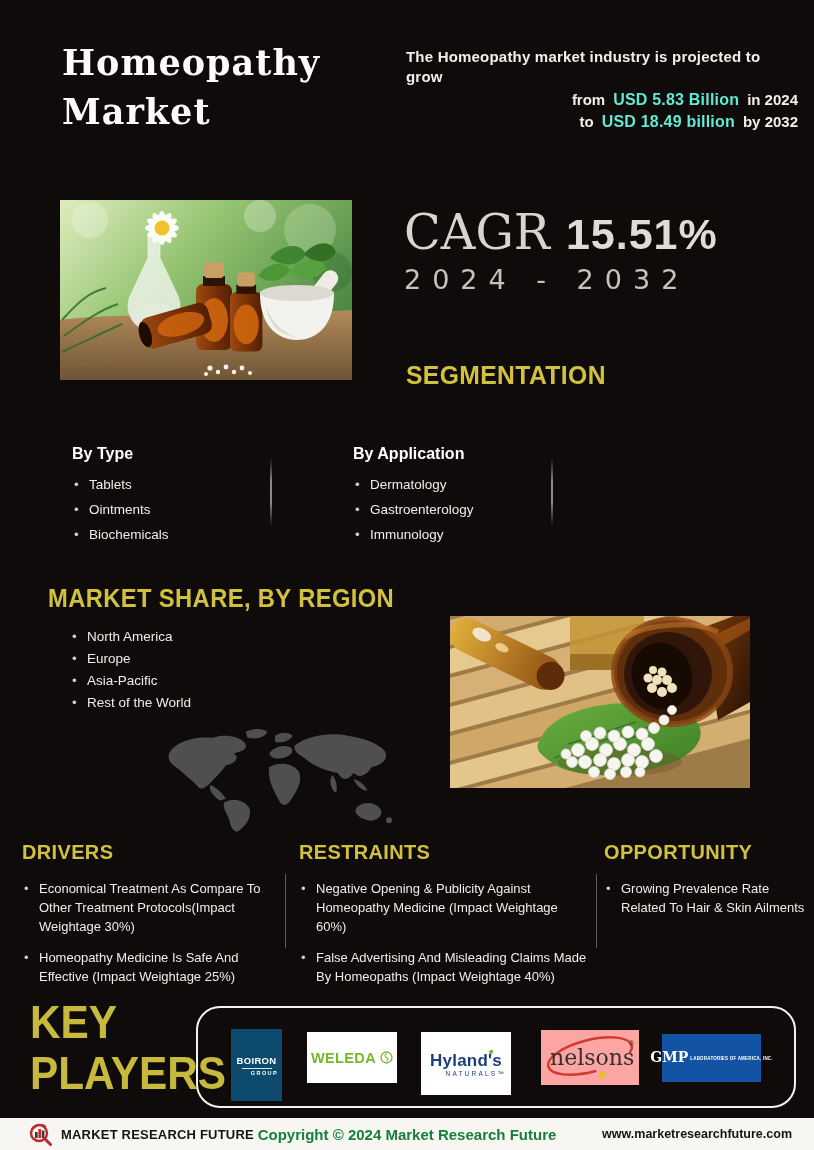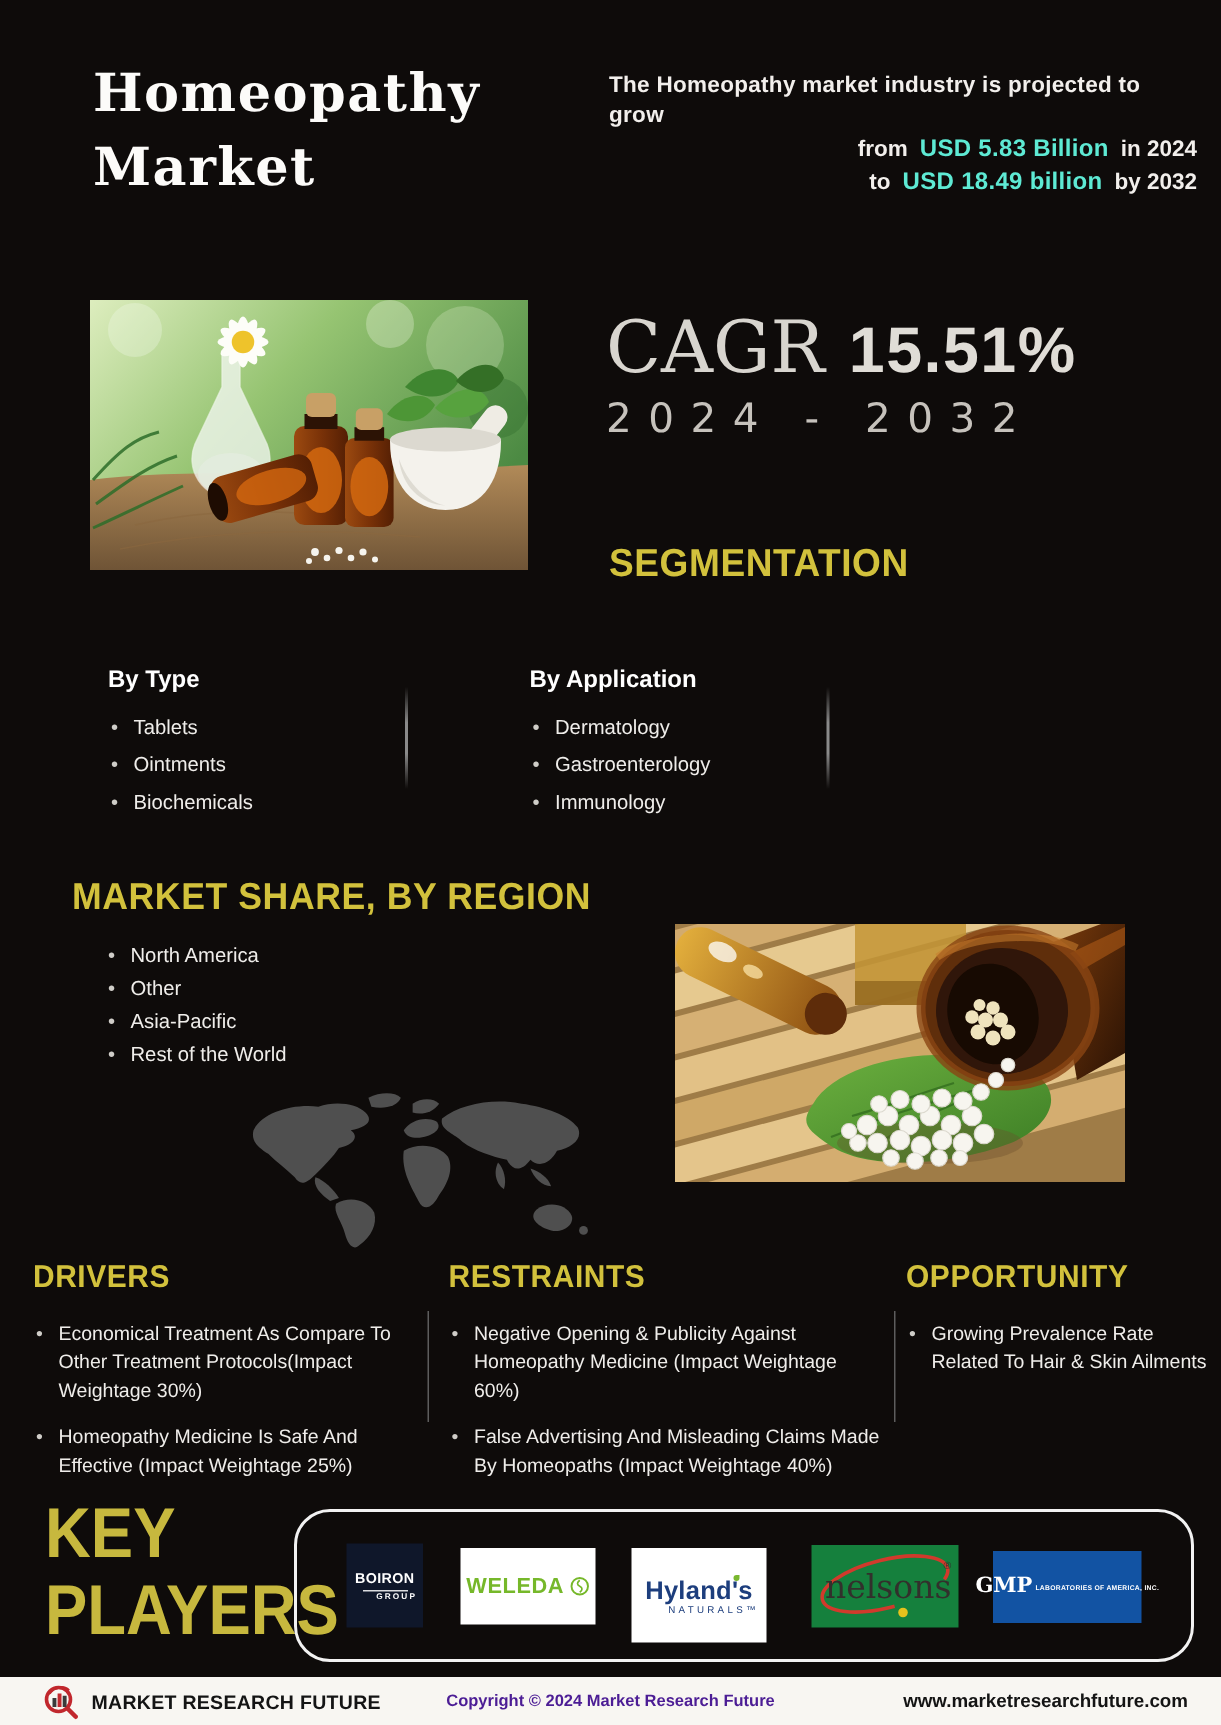--- a/index.html
+++ b/index.html
@@ -74,42 +74,42 @@
   .an-divider-0 { left:285px; } .an-divider-1 { left:596px; }
 
   
   .kp-title {
     left:30px; top:996px; font-size:47px; line-height:51px; font-weight:800;
     color:#c7b83e; transform:scaleX(.9); transform-origin:left;
   }
   .kp-box { left:196px; top:1006px; width:600px; height:102px; border:2px solid #f2f2f2; border-radius:24px; }
   .logo { display:flex; align-items:center; justify-content:center; }
   .logo-boiron {
-    left:231px; top:1029px; width:51px; height:56px; background:#0f172a;
+    left:231px; top:1029px; width:51px; height:72px; background:#0c4a6e;
     flex-direction:column; color:#fff;
   }
   .boiron-name { font-weight:800; font-size:9.5px; letter-spacing:.3px; }
   .boiron-rule { width:30px; height:1px; background:rgba(255,255,255,.85); margin:2px 0 1px; }
   .boiron-sub { font-weight:700; font-size:5.5px; letter-spacing:1.4px; align-self:flex-end; margin-right:4px; }
   .logo-weleda { left:307px; top:1032px; width:90px; height:51px; background:#fff; gap:4px; }
   .weleda-name { font-weight:800; font-size:14.5px; color:#76b82a; letter-spacing:.4px; }
   .logo-hylands { left:421px; top:1032px; width:90px; height:63px; background:#fff; flex-direction:column; }
   .hylands-name { position:relative; font-weight:700; font-size:17px; color:#1d3e7d; letter-spacing:.2px; }
   .hylands-leaf { position:absolute; right:9px; top:-1px; width:4px; height:4px; border-radius:50% 0 50% 50%; background:#7ab82f; }
   .hylands-sub { font-size:6.5px; letter-spacing:2.2px; color:#1d3e7d; align-self:flex-end; margin-right:5px; margin-top:-1px; }
-  .logo-nelsons { left:541px; top:1030px; width:98px; height:55px; background:#15803d; }
+  .logo-nelsons { left:541px; top:1030px; width:98px; height:55px; background:#fca5a5; }
   .logo-gmp { left:662px; top:1034px; width:99px; height:48px; background:#1253a3; color:#fff; align-items:flex-start; padding-top:16px; }
   .gmp-name { font-family:"DejaVu Serif", serif; font-weight:700; font-size:14px; line-height:14px; }
   .gmp-sub { font-weight:700; font-size:4.5px; letter-spacing:.2px; margin-left:2px; margin-top:6px; white-space:nowrap; }
 
   
   .footer { left:0; top:1118px; width:814px; height:32px; background:#f8f6f2; }
   .footer-brand { position:absolute; left:28px; top:50%; transform:translateY(-50%); display:flex; align-items:center; gap:7px; }
   .brand-text { font-weight:800; font-size:13px; color:#141414; letter-spacing:.2px; white-space:nowrap; }
-  .footer-copy { position:absolute; left:50%; top:50%; transform:translate(-50%,-50%); font-weight:700; font-size:11px; color:#4c1d95; white-space:nowrap; }
+  .footer-copy { position:absolute; left:50%; top:50%; transform:translate(-50%,-50%); font-weight:700; font-size:15px; color:#15803d; white-space:nowrap; }
   .footer-site { position:absolute; right:22px; top:50%; transform:translateY(-50%); font-weight:700; font-size:12.5px; color:#141414; white-space:nowrap; }
 </style>
 </head>
 <body>
 
 <div class="canvas">
 
   <h1 class="abs main-title">
     <span>Homeopathy</span><br>
     <span>Market</span>
@@ -236,21 +236,21 @@
     <div class="seg-heading">By Application</div>
     <div class="bullet-item seg-item">Dermatology</div>
     <div class="bullet-item seg-item">Gastroenterology</div>
     <div class="bullet-item seg-item">Immunology</div>
   </div>
   <div class="abs seg-divider seg-divider-1"></div>
 
   <h2 class="abs gold-h ms-title">MARKET SHARE, BY REGION</h2>
   <ul class="abs regions">
     <li class="bullet-item region-item">North America</li>
-    <li class="bullet-item region-item">Other</li>
+    <li class="bullet-item region-item">Europe</li>
     <li class="bullet-item region-item">Asia-Pacific</li>
     <li class="bullet-item region-item">Rest of the World</li>
   </ul>
 
   <svg class="abs world-map" viewBox="0 0 240 112">
     <g fill="#4f4f4f">
       <path d="M8,30 C14,18 34,12 52,14 C64,10 78,12 84,18 C90,24 84,28 74,30 C80,34 76,40 66,42 C62,48 56,54 50,60 C44,66 40,68 36,62 C30,56 24,52 18,46 C12,42 6,38 8,30 z"></path>
       <path d="M50,62 C56,64 62,70 66,76 L60,78 C54,74 48,68 50,62 z"></path>
       <path d="M64,80 C74,74 86,78 90,86 C92,94 88,102 80,108 C76,112 72,108 70,100 C68,92 62,86 64,80 z"></path>
       <path d="M86,8 C94,4 104,4 108,8 C106,14 96,16 88,14 z"></path>

